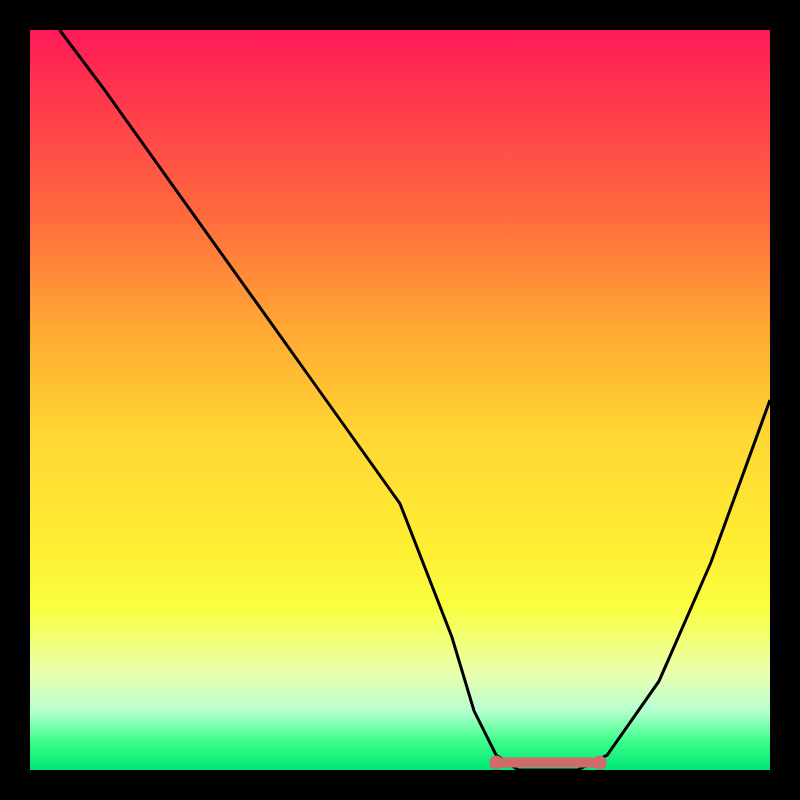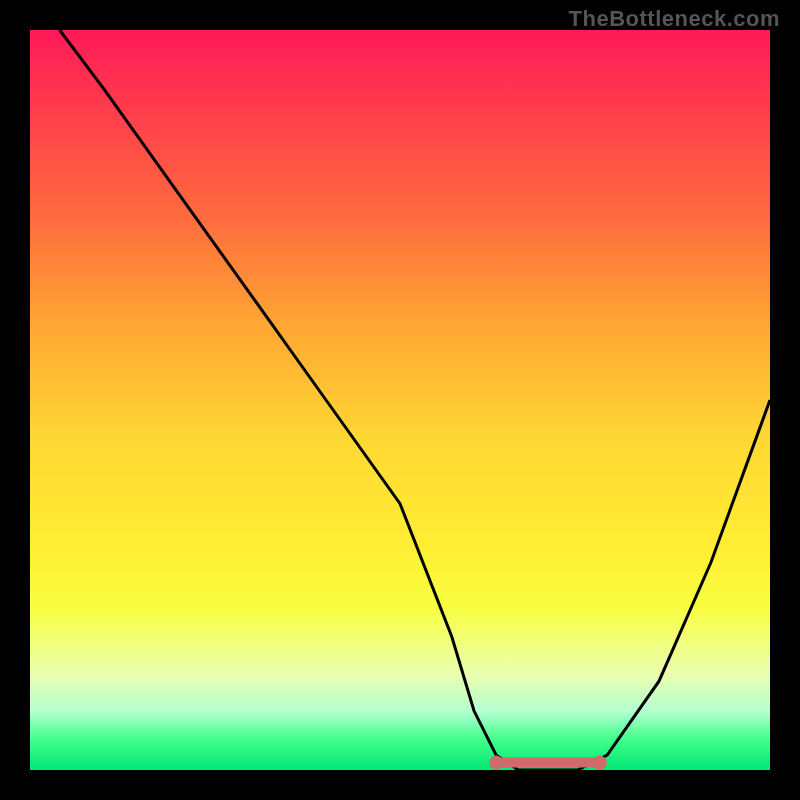--- a/index.html
+++ b/index.html
@@ -55,21 +55,20 @@
     top: 0;
     width: 740px;
     height: 740px;
     overflow: visible;
   }
 </style>
 </head>
 <body>
 
 <div class="frame">
-  <div class="watermark">TheBottleneck.com</div>
   <div class="plot">
     <svg class="curve" viewBox="0 0 740 740">
       <path fill="none" stroke-width="3" stroke="#000000" d="M29.6 0.0 L74.0 59.2 L148.0 162.8 L222.0 266.4 L296.0 370.0 L370.0 473.6 L421.8 606.8 L444.0 680.8 L466.2 725.2 L488.4 740.0 L518.0 740.0 L547.6 740.0 L577.2 725.2 L629.0 651.2 L680.8 532.8 L740.0 370.0"></path>
       <line stroke-width="10" stroke-linecap="round" stroke="#d16a6a" x1="466.2" y1="732.6" x2="569.8000000000001" y2="732.6"></line>
       <circle r="7" fill="#d16a6a" cx="466.2" cy="732.6"></circle>
       <circle r="7" fill="#d16a6a" cx="569.8000000000001" cy="732.6"></circle>
     </svg>
   </div>
 </div>
 

